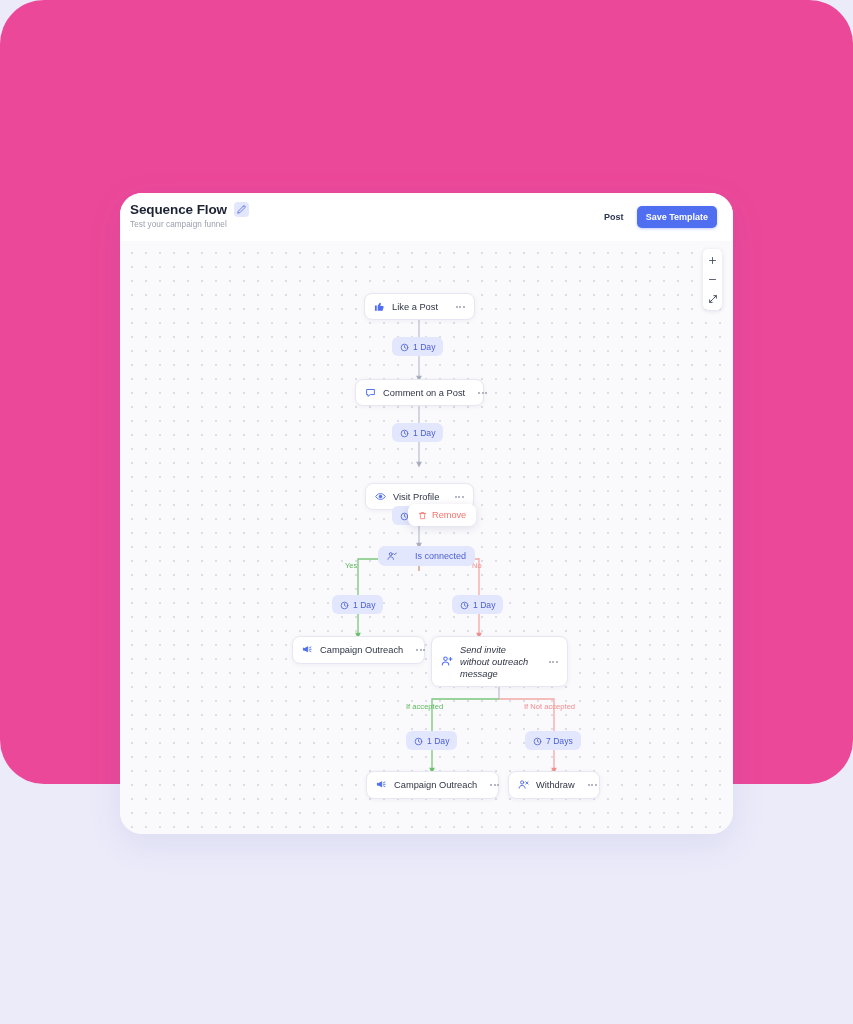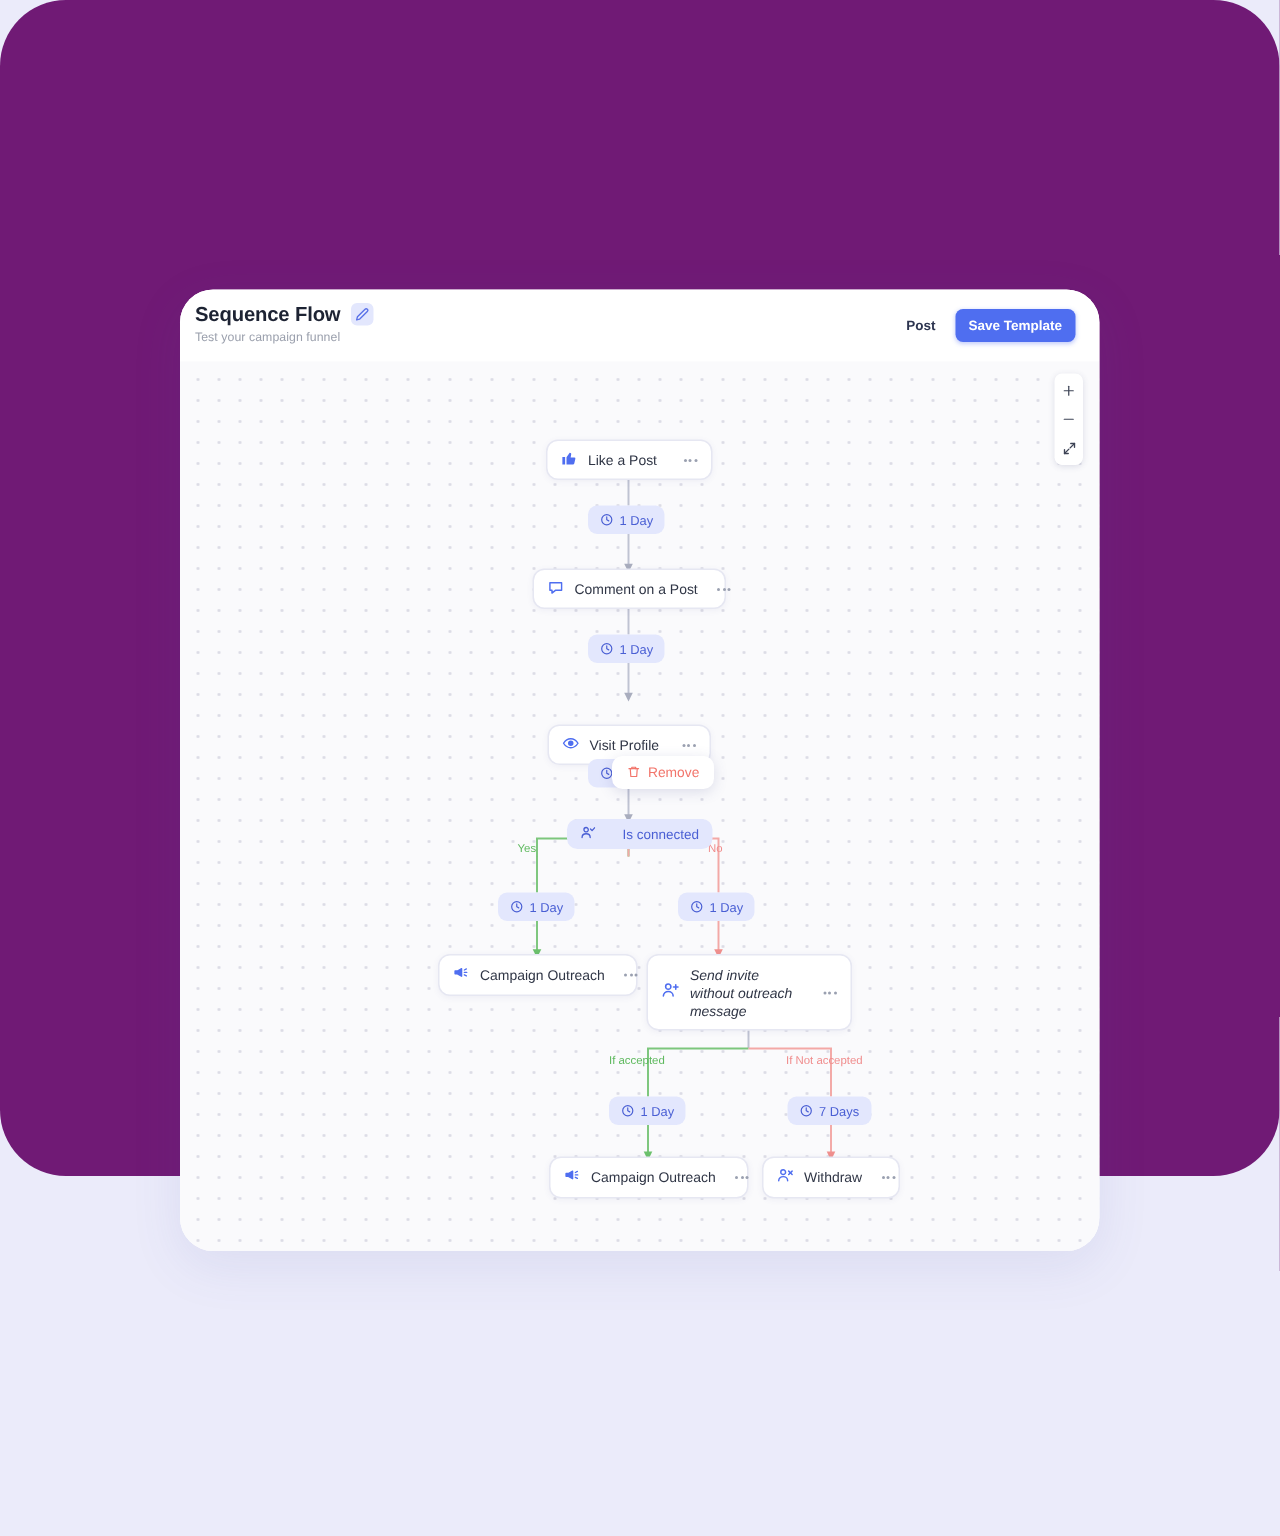--- a/index.html
+++ b/index.html
@@ -5,21 +5,21 @@
   * { box-sizing: border-box; margin: 0; padding: 0; }
   html, body {
     width: 853px; height: 1024px;
     background: #ebebfa;
     font-family: "Liberation Sans", sans-serif;
     overflow: hidden;
   }
   #page {
     position: relative;
     width: 853px; height: 784px;
-    background: #701a75;
+    background: #ec4899;
     border-radius: 44px;
   }
 
   
   #app-card {
     position: absolute;
     left: 120px; top: 193px;
     width: 613px; height: 641px;
     background: #ffffff;
     border-radius: 22px;

